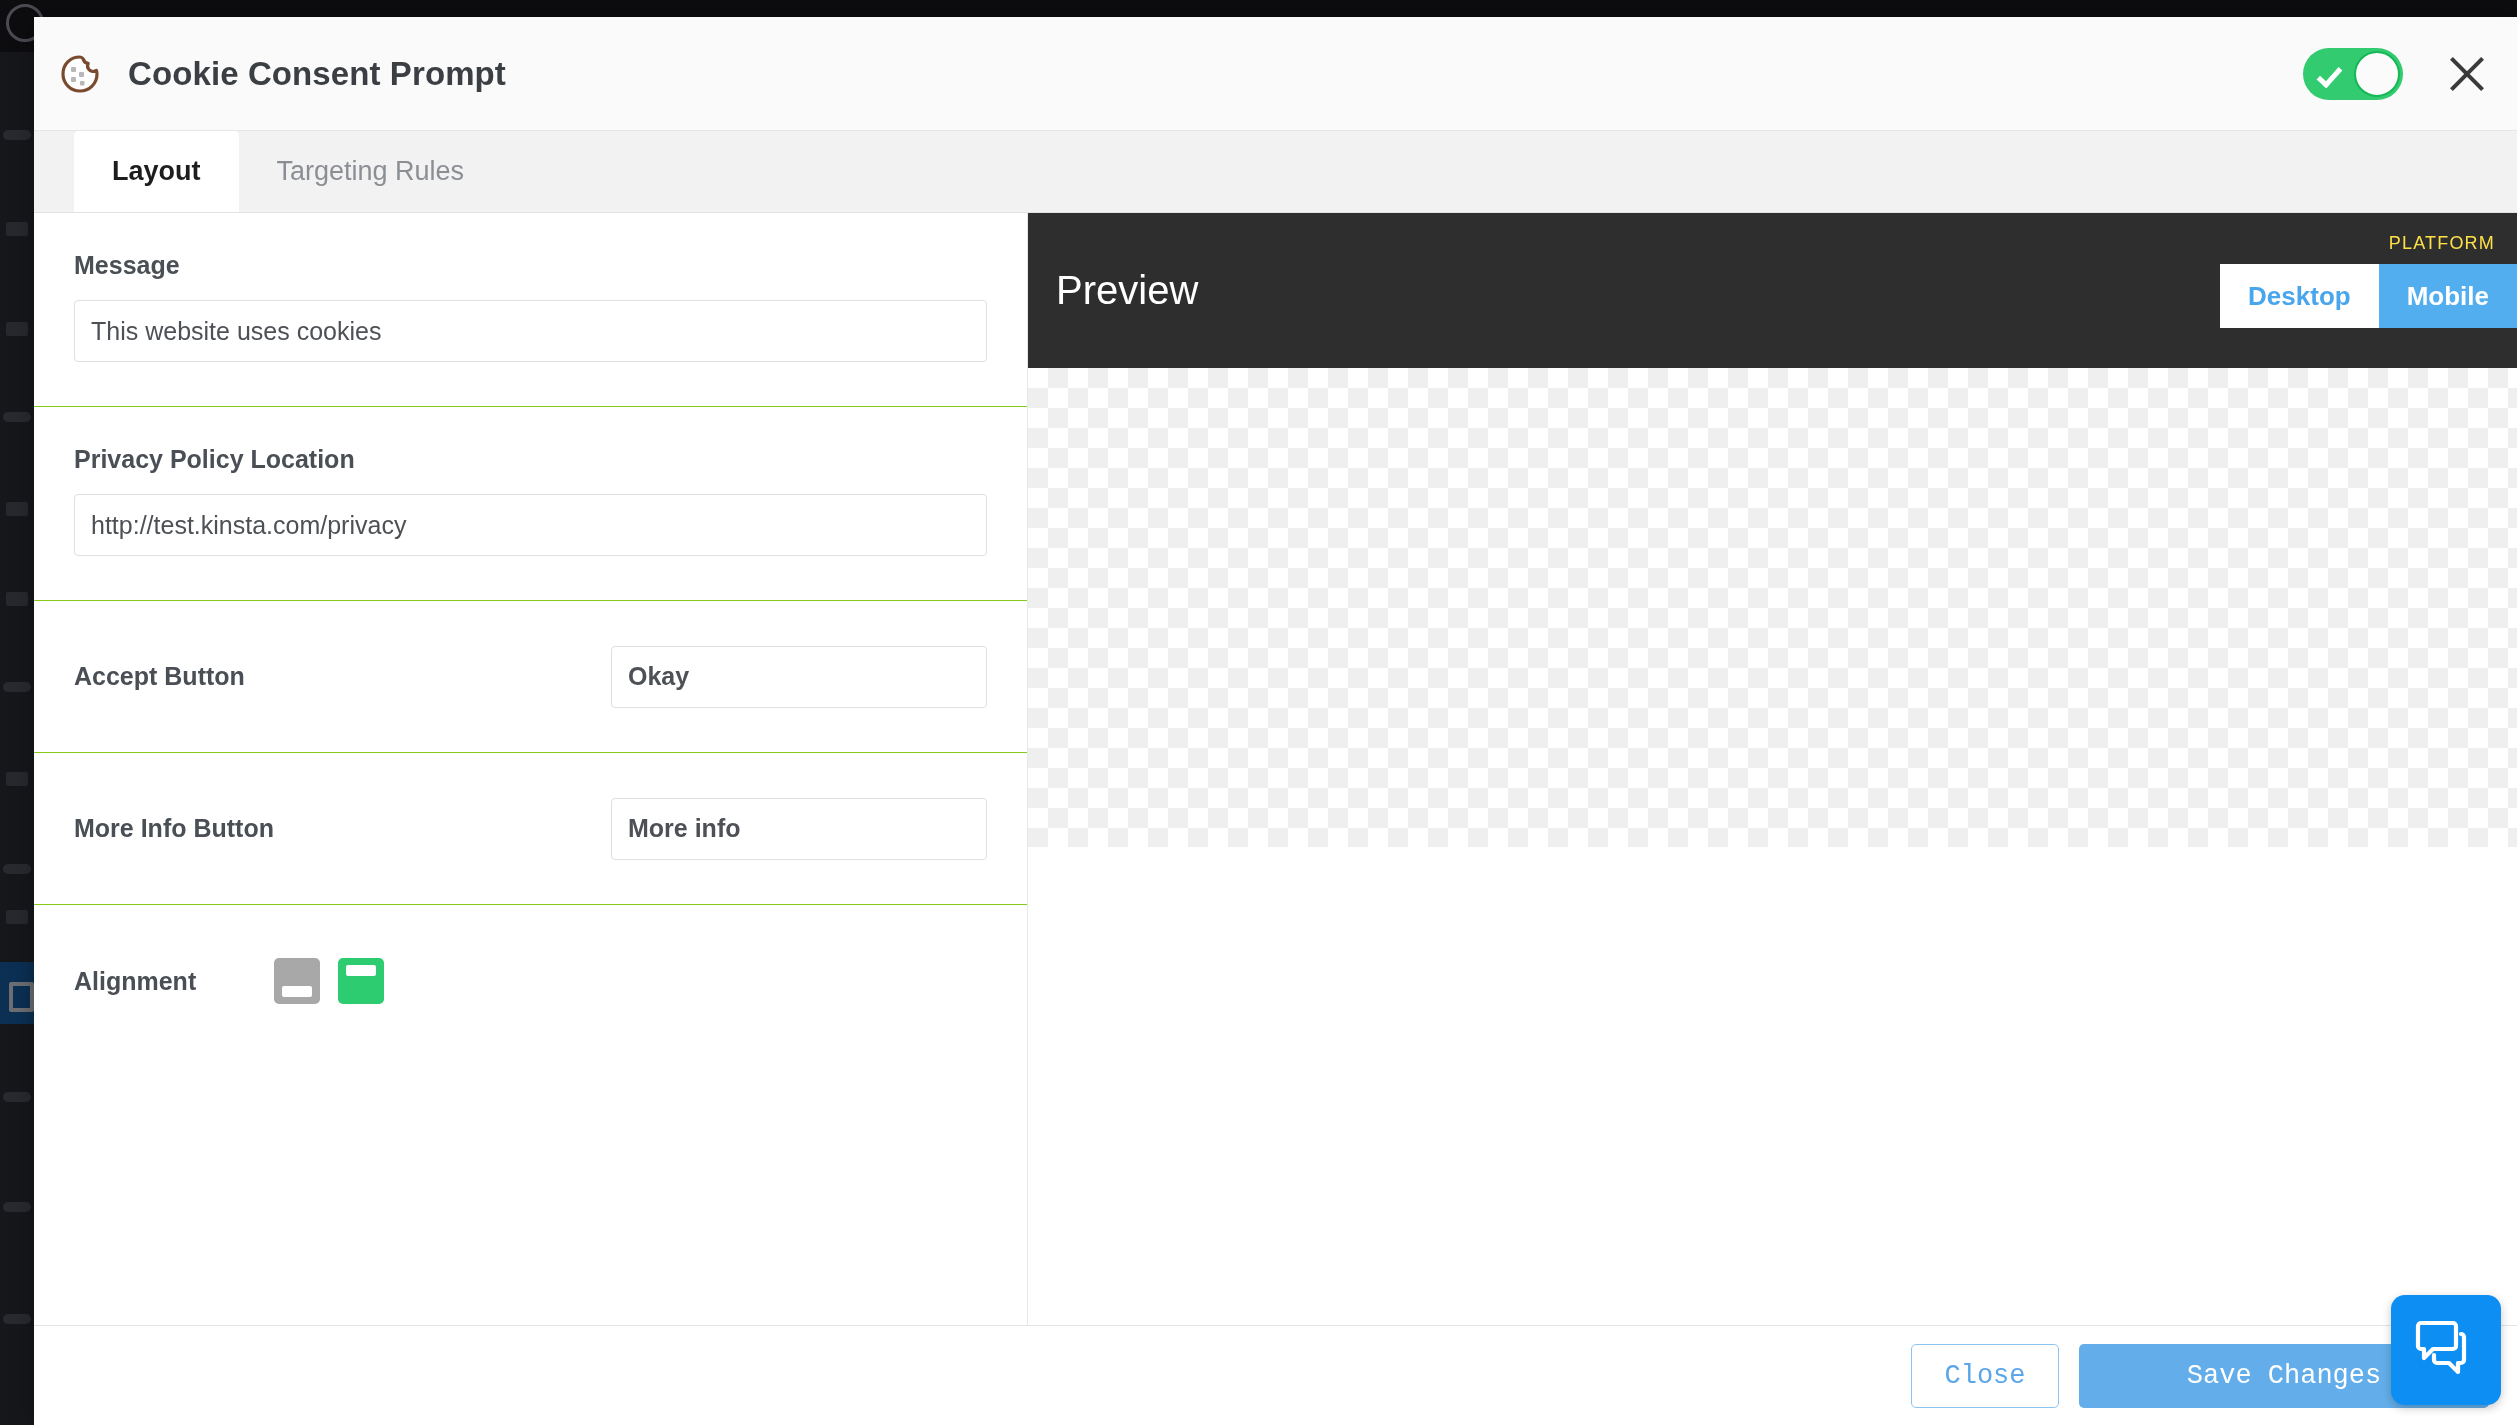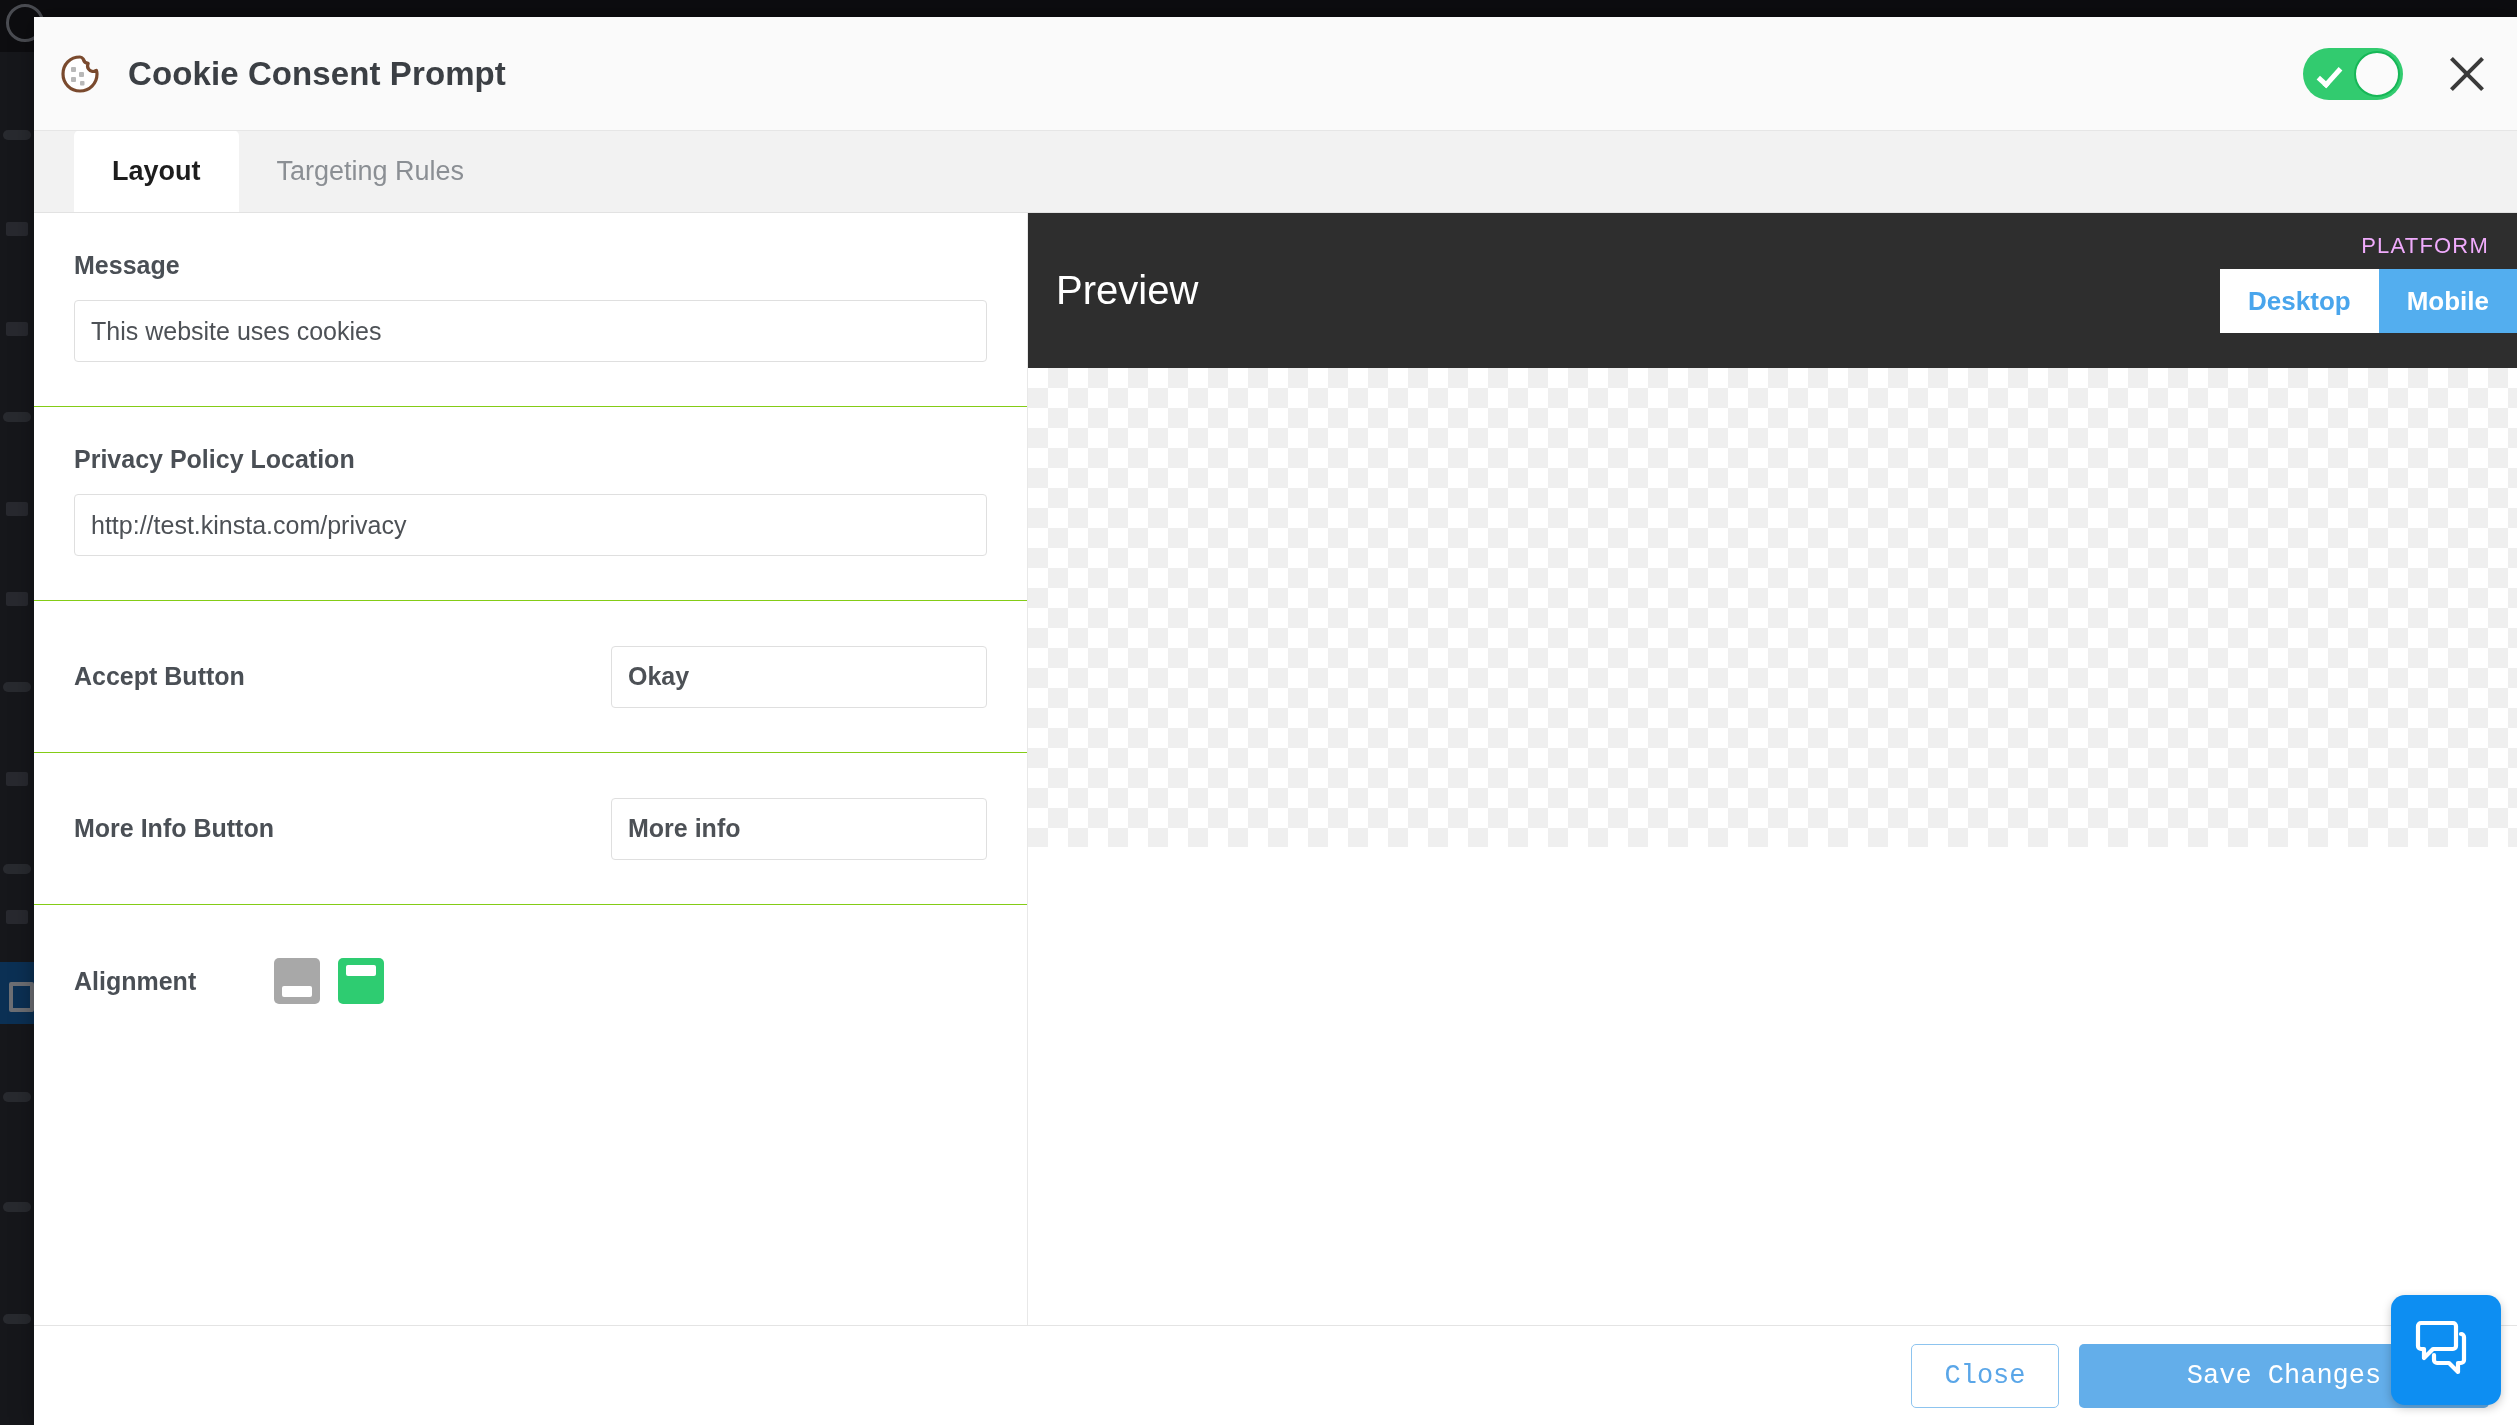--- a/index.html
+++ b/index.html
@@ -163,22 +163,22 @@
     height: 155px; min-height: 155px; background: #2e2e2e;
     position: relative; display: flex; align-items: center;
     padding-left: 28px;
   }
   #preview-title { font-size: 40px; color: #fff; font-weight: 400; }
   #platform-group {
     position: absolute; right: 0; top: 20px;
     display: flex; flex-direction: column; align-items: flex-end;
   }
   #platform-label {
-    font-size: 22px; color: #f0abfc; letter-spacing: 1.2px;
-    margin-right: 28px; margin-bottom: 10px;
+    font-size: 18px; color: #fde047; letter-spacing: 1.2px;
+    margin-right: 22px; margin-bottom: 10px;
   }
   #platform-buttons { display: flex; }
   .plat-btn {
     height: 64px; padding: 0 28px;
     display: flex; align-items: center; justify-content: center;
     font-size: 26px; font-weight: 700; cursor: pointer;
   }
   .plat-btn.inactive { background: #ffffff; color: #49a5ec; }
   .plat-btn.active   { background: #53aeef; color: #ffffff; }
   #preview-canvas {

